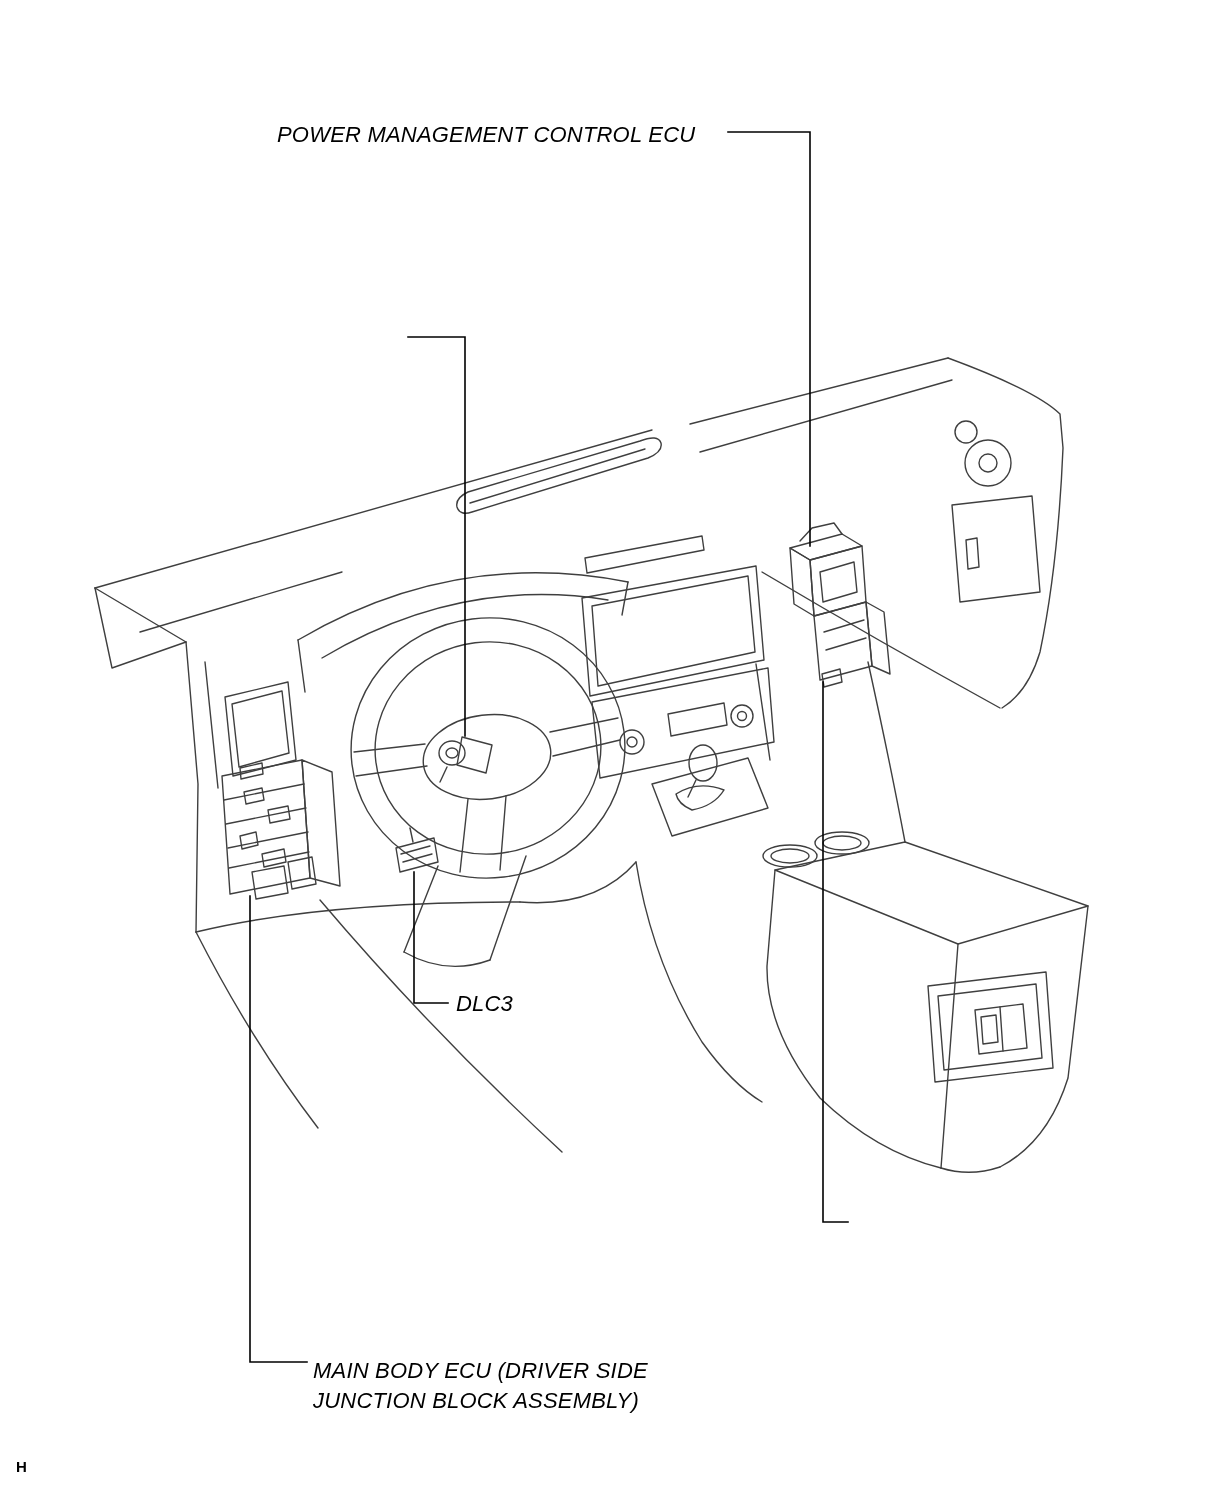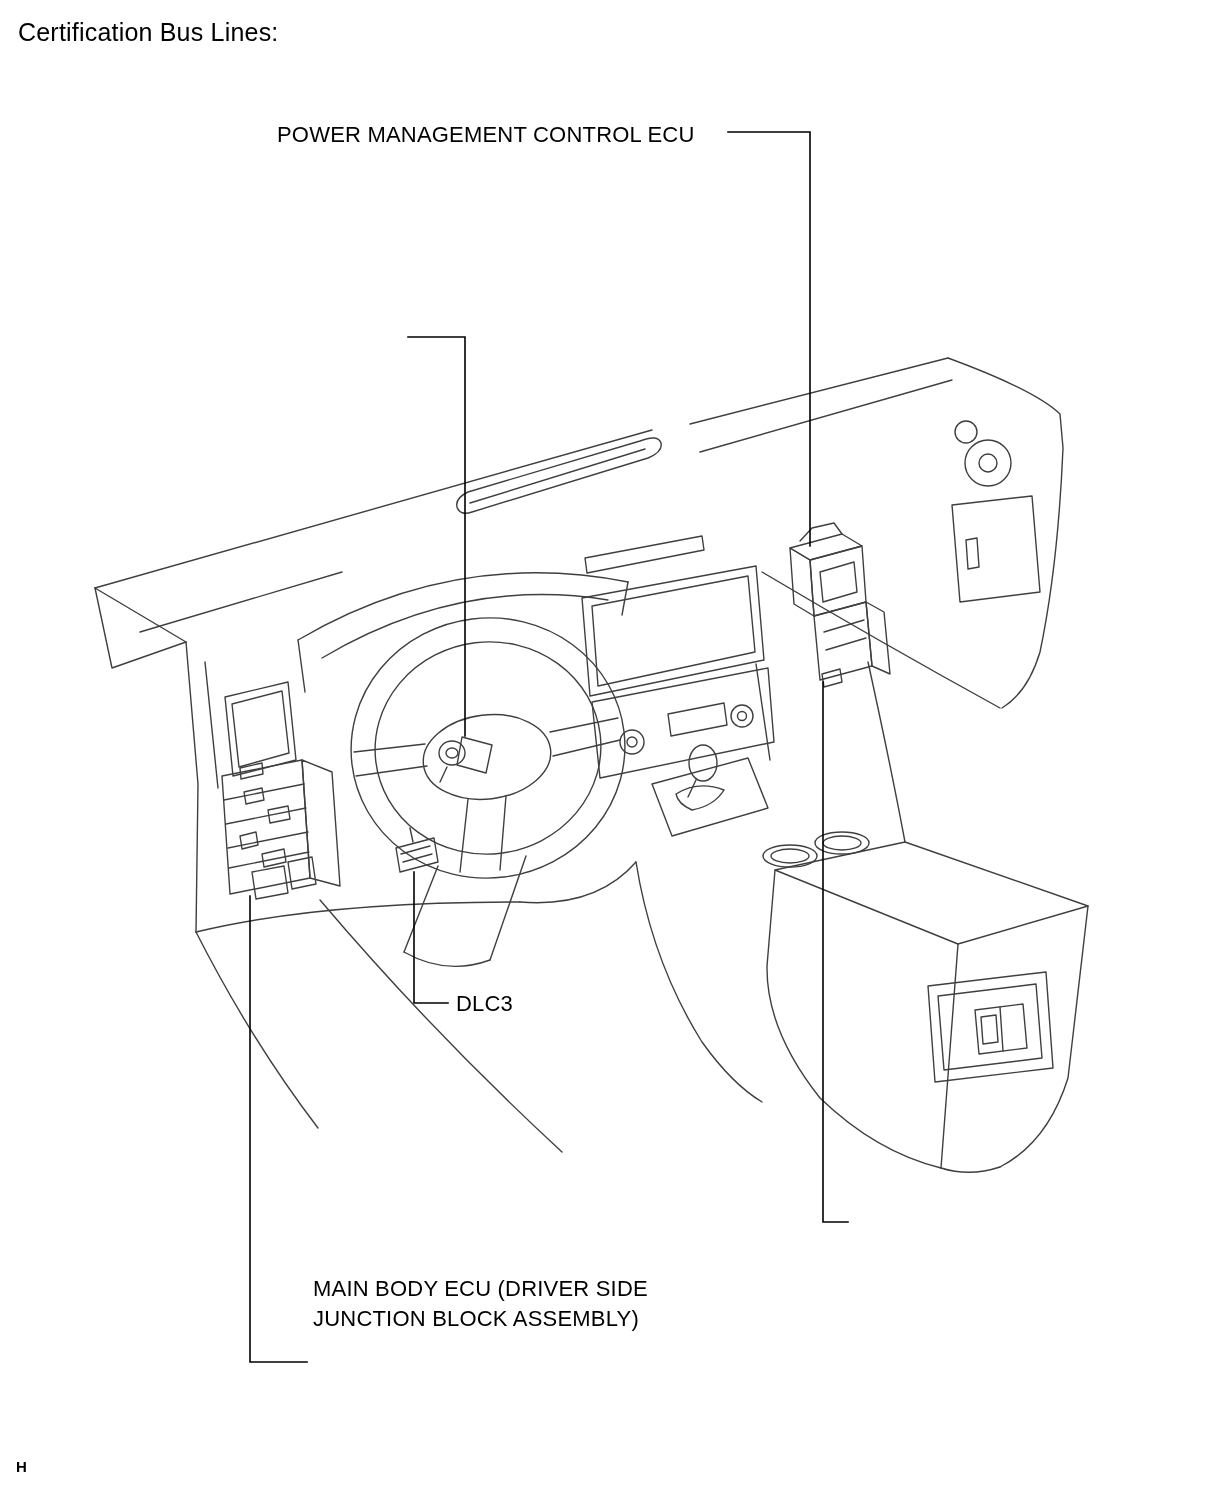--- a/index.html
+++ b/index.html
@@ -13,33 +13,33 @@
   }
   .title{
     position:absolute;left:18px;top:18px;margin:0;
     font-size:25px;font-weight:400;letter-spacing:0.2px;
   }
   .label{
     position:absolute;
     font-size:22px;line-height:30px;
     white-space:pre-line;
     letter-spacing:0.2px;
+    font-style:italic;
   }
   .footer{
     position:absolute;left:16px;top:1458px;
     font-size:15px;font-weight:bold;
   }
   svg.art{position:absolute;left:0;top:0;}
 </style>
 </head>
 <body>
 
 <div class="page">
 
-  <h1 class="title">Certification Bus Lines:</h1>
 
   <svg class="art" width="1210" height="1498" viewBox="0 0 1210 1498">
 
     <g fill="none" stroke="#3f3f3f" stroke-width="1.4" stroke-linecap="round" stroke-linejoin="round">
 
       <g>
         <path d="M95,588 L652,430"></path>
         <path d="M690,424 L948,358"></path>
         <path d="M700,452 L952,380"></path>
         <path d="M140,632 L342,572"></path>
@@ -207,18 +207,18 @@
       <polyline points="250,896 250,1362 307,1362"></polyline>
     </g>
   </svg>
 
   <div class="label" style="left:277px;top:120px">POWER MANAGEMENT CONTROL ECU</div>
 
 
   <div class="label" style="left:456px;top:989px">DLC3</div>
 
 
-  <div class="label" style="left:313px;top:1274px">MAIN BODY ECU (DRIVER SIDE
+  <div class="label" style="left:313px;top:1356px">MAIN BODY ECU (DRIVER SIDE
 JUNCTION BLOCK ASSEMBLY)</div>
 
   <div class="footer">H</div>
 
 </div>
 
 </body></html>

